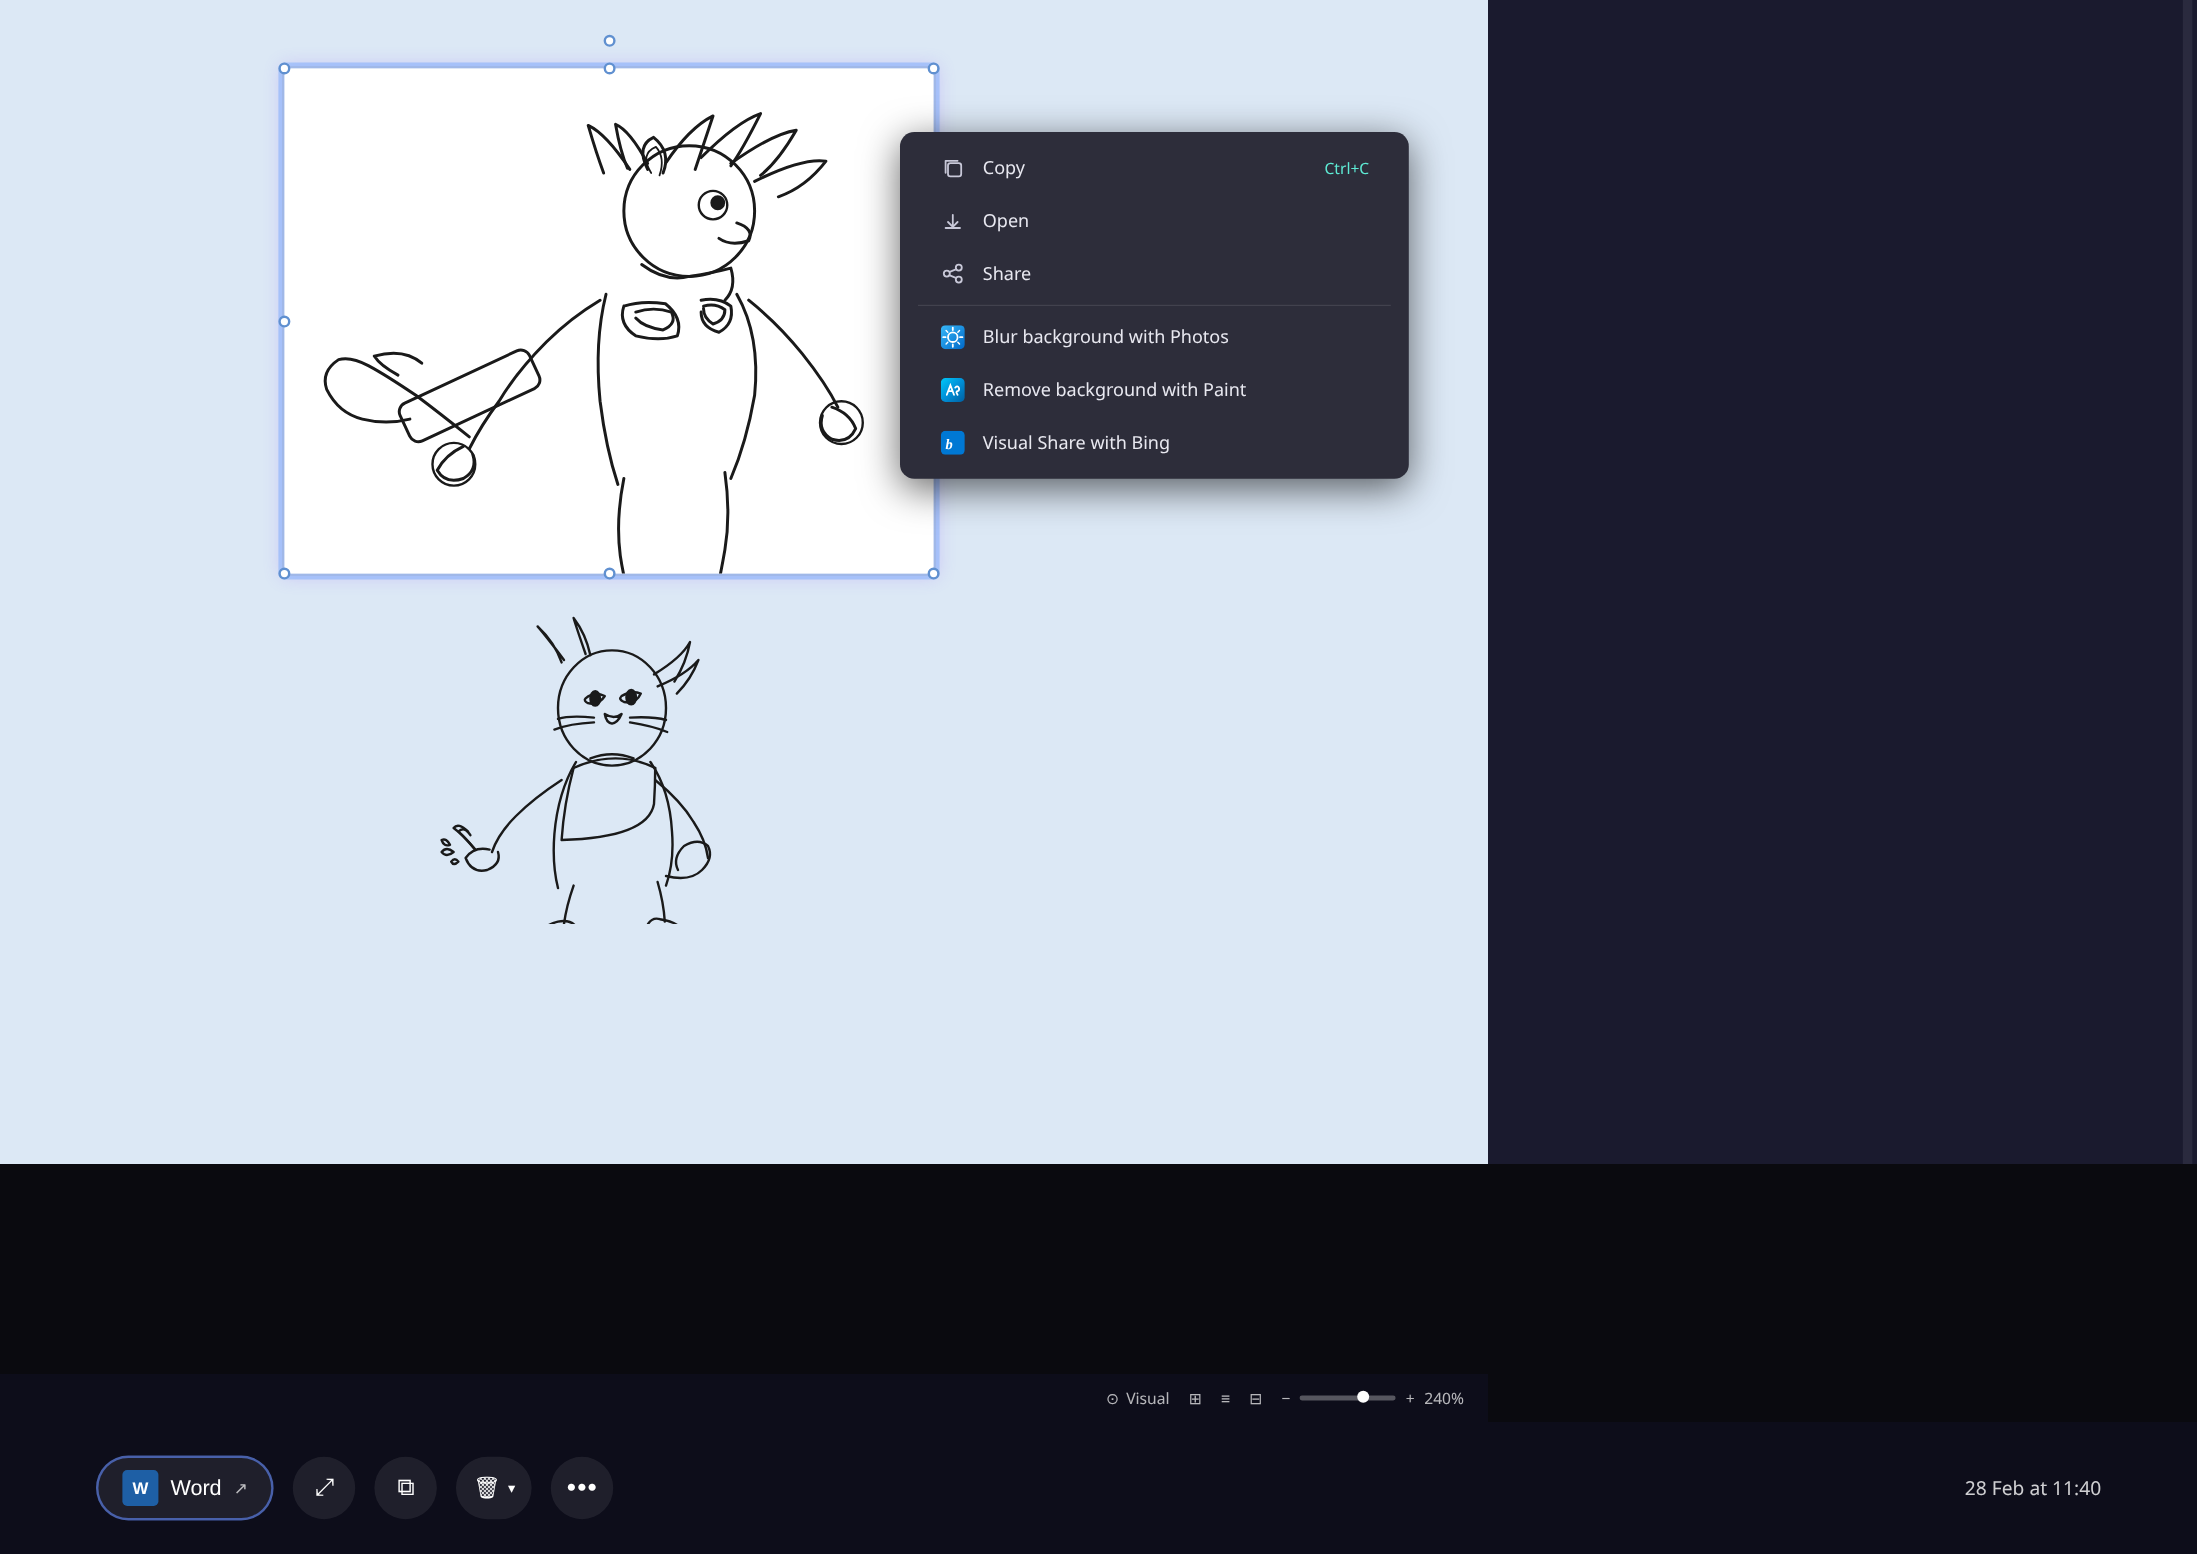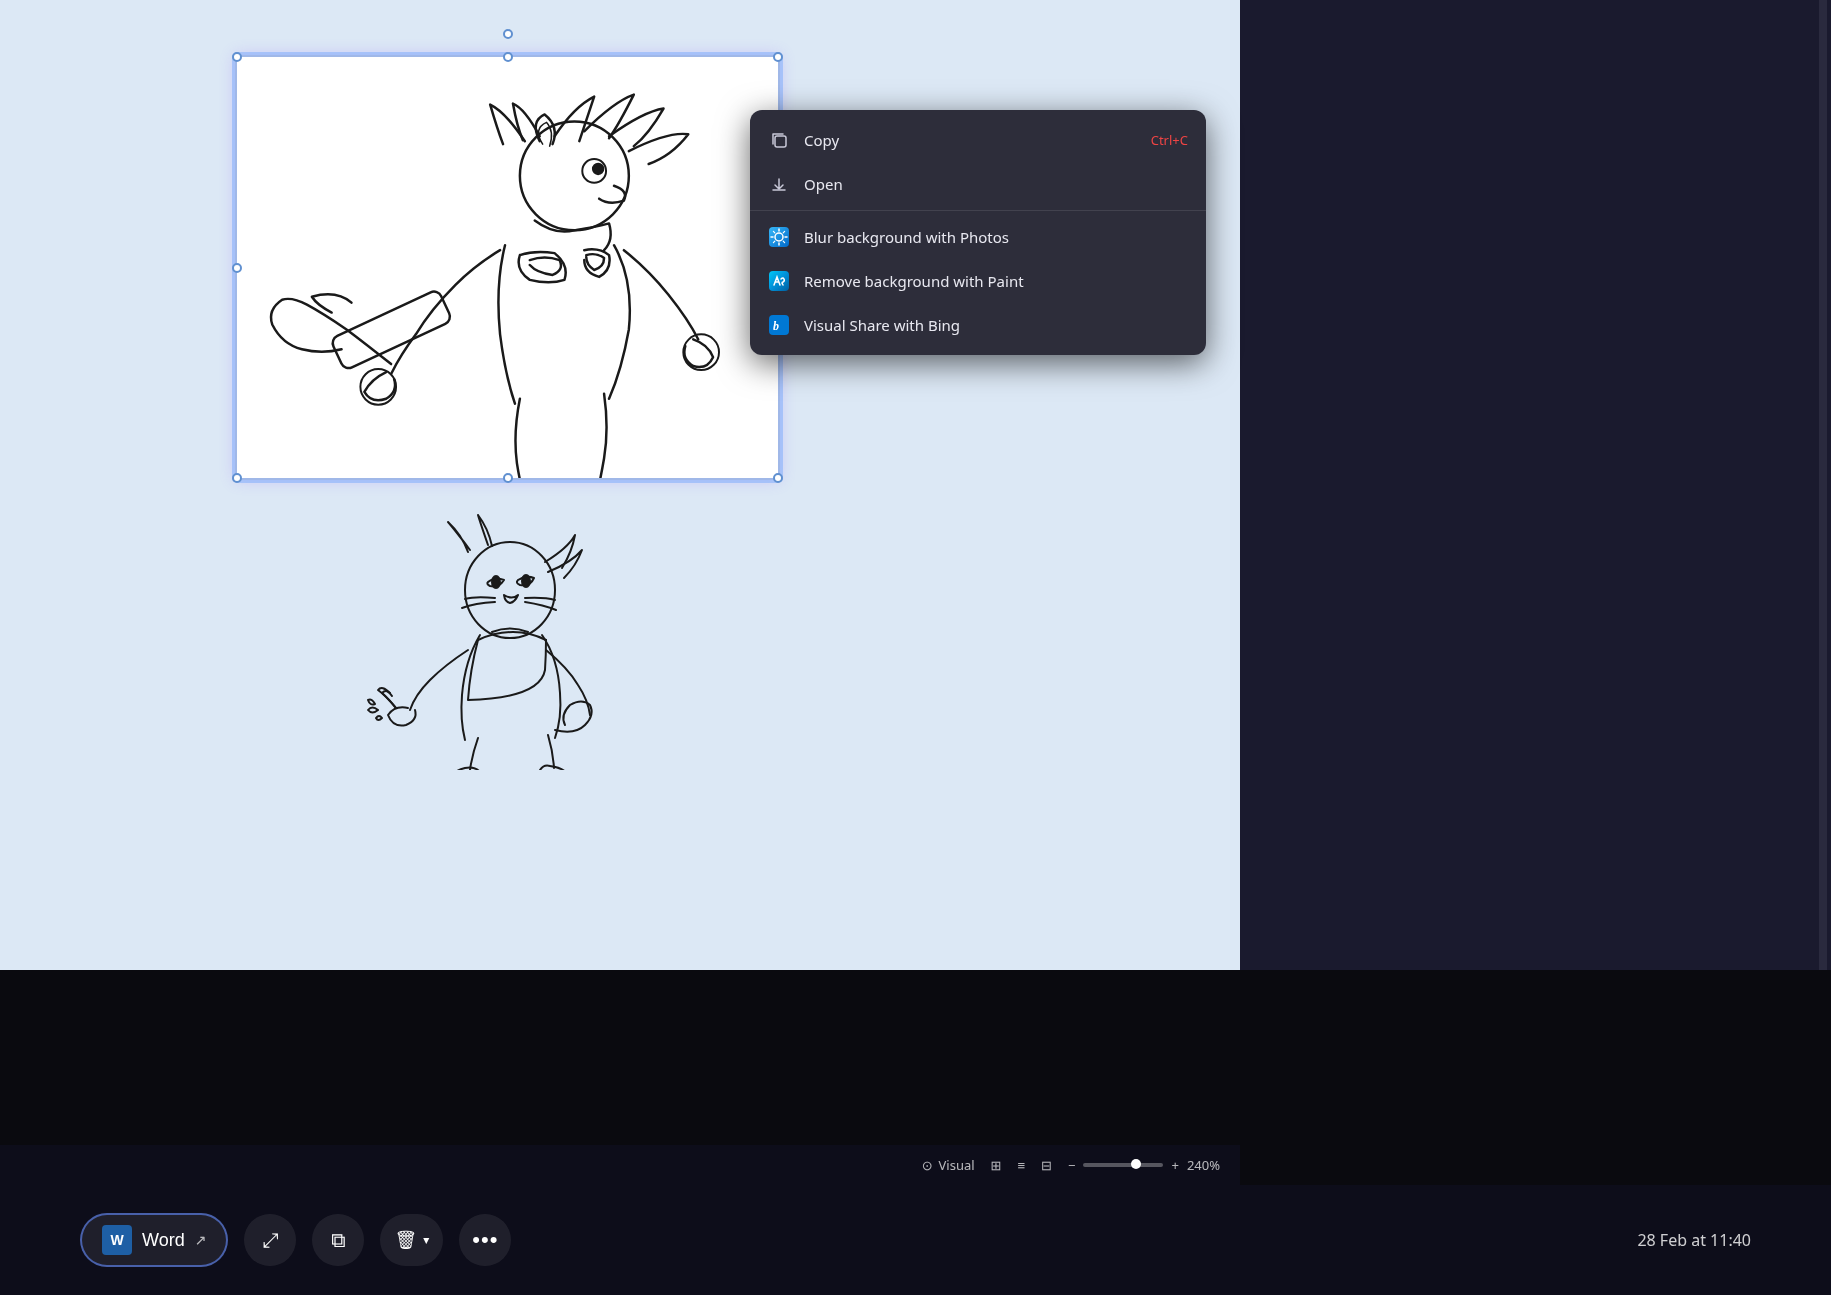--- a/index.html
+++ b/index.html
@@ -88,42 +88,42 @@
       left: 300px;
       width: 420px;
       height: 260px;
     }
 
     
     .context-menu {
       position: absolute;
       top: 110px;
       left: 750px;
-      width: 456px;
+      width: 424px;
       background: #2d2d3a;
       border-radius: 12px;
-      padding: 8px 0;
+      padding: 8px 15px;
       box-shadow: 0 8px 32px rgba(0,0,0,0.6);
       z-index: 100;
     }
 
     .menu-item {
       display: flex;
       align-items: center;
       padding: 11px 18px;
       cursor: pointer;
       color: #e8e8f0;
       font-size: 15px;
       gap: 14px;
       transition: background 0.1s;
     }
 
     .menu-item .shortcut {
       margin-left: auto;
-      color: #ef4444;
+      color: #5eead4;
       font-size: 13px;
     }
 
     .menu-item .chevron {
       margin-left: auto;
       color: #888899;
       font-size: 13px;
     }
 
     .menu-icon {
@@ -413,20 +413,31 @@
   <div class="menu-item">
     <span class="menu-icon">
       <svg width="18" height="18" viewBox="0 0 18 18" fill="none" xmlns="http://www.w3.org/2000/svg">
         <path d="M9 13 L9 4 M5 10 L9 14 L13 10" stroke="#c8c8d8" stroke-width="1.5" stroke-linecap="round" stroke-linejoin="round"></path>
         <path d="M3 15 h12" stroke="#c8c8d8" stroke-width="1.5" stroke-linecap="round"></path>
       </svg>
     </span>
     <span>Open</span>
   </div>
 
+  <div class="menu-item">
+    <span class="menu-icon">
+      <svg width="18" height="18" viewBox="0 0 18 18" fill="none" xmlns="http://www.w3.org/2000/svg">
+        <circle cx="14" cy="4" r="2.5" stroke="#c8c8d8" stroke-width="1.5"></circle>
+        <circle cx="4" cy="9" r="2.5" stroke="#c8c8d8" stroke-width="1.5"></circle>
+        <circle cx="14" cy="14" r="2.5" stroke="#c8c8d8" stroke-width="1.5"></circle>
+        <path d="M6.5 7.5 L11.5 5.5 M6.5 10.5 L11.5 12.5" stroke="#c8c8d8" stroke-width="1.5"></path>
+      </svg>
+    </span>
+    <span>Share</span>
+  </div>
 
 
   <div class="menu-separator"></div>
 
   <div class="menu-item">
     <span class="menu-icon">
       <svg width="20" height="20" viewBox="0 0 20 20" xmlns="http://www.w3.org/2000/svg">
         <defs>
           <linearGradient id="photos-grad" x1="0%" y1="0%" x2="100%" y2="100%">
             <stop offset="0%" style="stop-color:#38b8f8"></stop>

